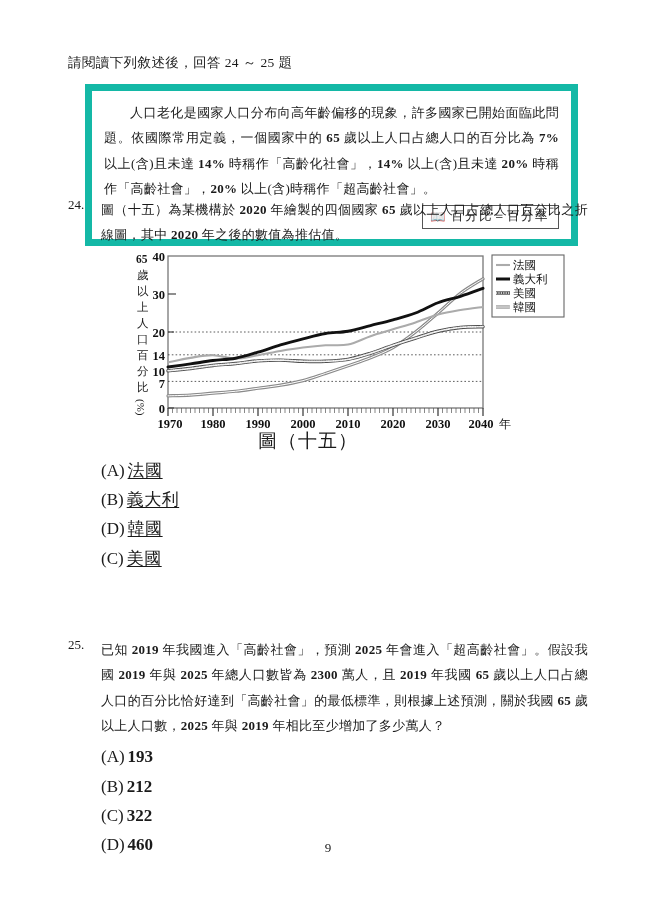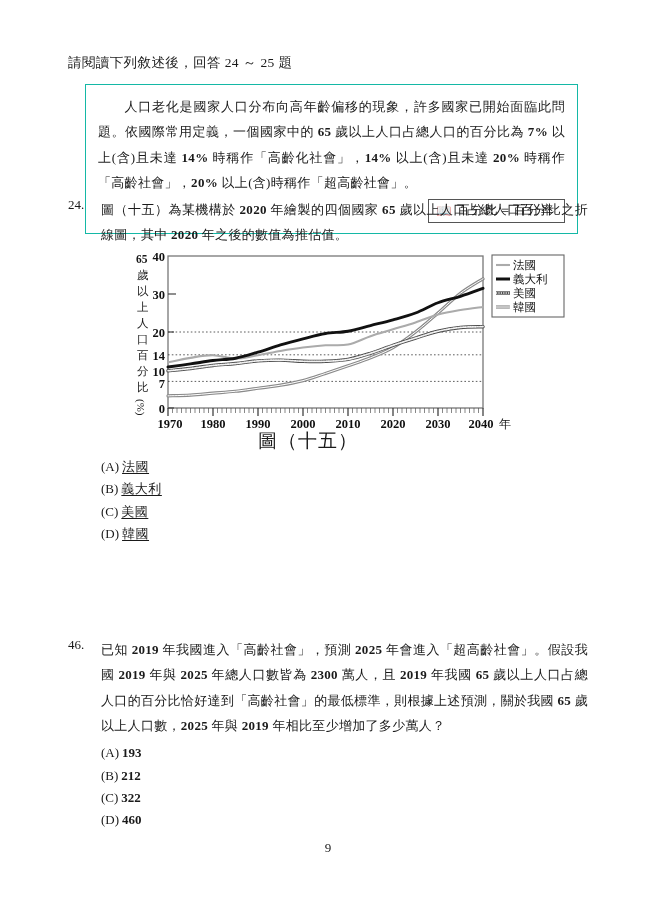--- a/index.html
+++ b/index.html
@@ -31,21 +31,21 @@
     letter-spacing: 0.4px;
     white-space: nowrap;
   }
 
   
   .passage-box {
     position: absolute;
     left: 85px;
     top: 84px;
     width: 493px;
-    border: 1px solid #14b8a6;
+    border: 7px solid #14b8a6;
     box-sizing: border-box;
     padding: 9px 12px 10px 12px;
     background: #fff;
   }
   .passage-p {
     font-size: 13px;
     line-height: 1.95;
     text-align: justify;
     text-justify: inter-character;
     letter-spacing: 0.3px;
@@ -90,21 +90,21 @@
     line-height: 1.95;
     text-align: justify;
     text-justify: inter-character;
     letter-spacing: 0.3px;
   }
   .q-text b { font-weight: bold; }
 
   .opts { margin-top: 4px; }
   .opt {
     line-height: 1.72;
-    font-size: 13px;
+    font-size: 17px;
     white-space: nowrap;
   }
   .opt .lab {
     font-family: "Liberation Serif", serif;
     margin-right: 3px;
   }
   .opt .val-u {
     text-decoration: underline;
     text-underline-offset: 2px;
     letter-spacing: 0.5px;
@@ -326,28 +326,28 @@
     </svg>
   </div>
 
   <div class="chart-caption">圖（十五）</div>
 
   <div class="q" style="left:68px; top:452px; width:520px;">
     <div class="q-body">
       <div class="opts" id="q24-opts">
           <div class="opt"><span class="lab">(A)</span><span class="val-u">法國</span></div>
           <div class="opt"><span class="lab">(B)</span><span class="val-u">義大利</span></div>
+          <div class="opt"><span class="lab">(D)</span><span class="val-u">韓國</span></div>
           <div class="opt"><span class="lab">(C)</span><span class="val-u">美國</span></div>
-          <div class="opt"><span class="lab">(D)</span><span class="val-u">韓國</span></div>
         </div>
     </div>
   </div>
 
   <div class="q" style="left:68px; top:637px; width:520px;">
-    <div class="q-num">46.</div>
+    <div class="q-num">25.</div>
     <div class="q-body">
       <div class="q-text" id="q25-stem"><span>已知 </span><b>2019</b><span> 年我國進入「高齡社會」，預測 </span><b>2025</b><span> 年會進入「超高齡社會」。假設我國 </span><b>2019</b><span> 年與 </span><b>2025</b><span> 年總人口數皆為 </span><b>2300</b><span> 萬人，且 </span><b>2019</b><span> 年我國 </span><b>65</b><span> 歲以上人口占總人口的百分比恰好達到「高齡社會」的最低標準，則根據上述預測，關於我國 </span><b>65</b><span> 歲以上人口數，</span><b>2025</b><span> 年與 </span><b>2019</b><span> 年相比至少增加了多少萬人？</span></div>
       <div class="opts" id="q25-opts">
           <div class="opt"><span class="lab">(A)</span><span class="val-n">193</span></div>
           <div class="opt"><span class="lab">(B)</span><span class="val-n">212</span></div>
           <div class="opt"><span class="lab">(C)</span><span class="val-n">322</span></div>
           <div class="opt"><span class="lab">(D)</span><span class="val-n">460</span></div>
         </div>
     </div>
   </div>

